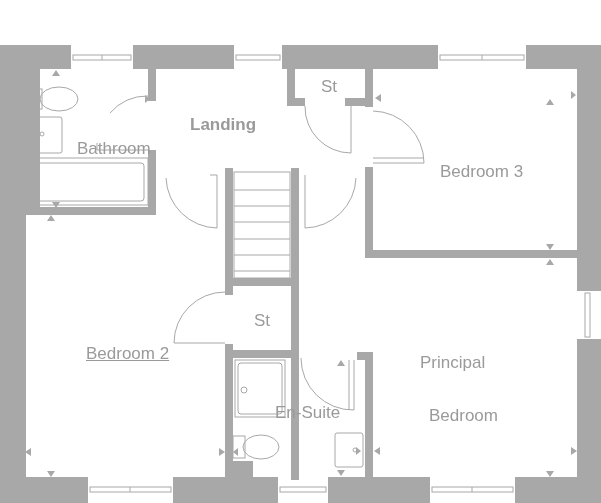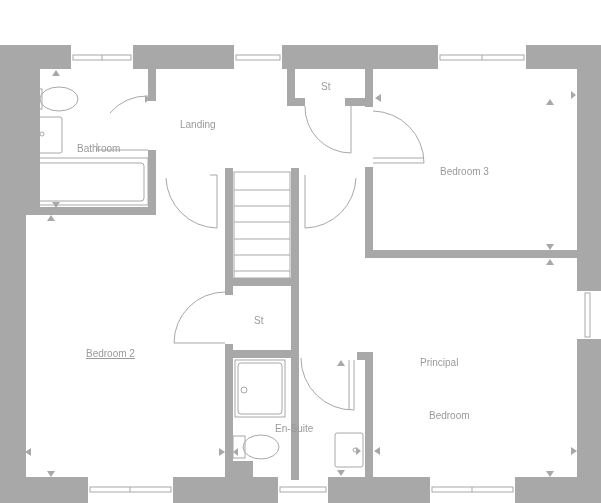--- a/index.html
+++ b/index.html
@@ -1,18 +1,18 @@
 <!DOCTYPE html>
 <html><head>
 <meta charset="utf-8">
 <style>
   html, body { margin:0; padding:0; background:#fff; }
   body { width:601px; height:503px; position:relative; overflow:hidden; font-family:"Liberation Sans", sans-serif; }
   #plan { position:absolute; left:0; top:0; }
-  .lbl { position:absolute; color:#9a9a9a; font-size:10px; text-align:center; line-height:15px; white-space:nowrap; }
+  .lbl { position:absolute; color:#9a9a9a; font-size:17px; text-align:center; line-height:15px; white-space:nowrap; }
 </style>
 </head>
 <body>
 
 <svg id="plan" width="601" height="503" viewBox="0 0 601 503">
   <defs>
     <style>
       .w { fill:#a8a8a8; }
       .ln { fill:none; stroke:#a8a8a8; stroke-width:1; }
       .win { fill:#fff; stroke:#a8a8a8; stroke-width:1; }
@@ -202,20 +202,20 @@
     <polygon class="ar" points="337,470 341,476 345,470"></polygon>
 
     <polygon class="ar" points="546,265 550,259 554,265"></polygon>
     <polygon class="ar" points="546,471 550,477 554,471"></polygon>
     <polygon class="ar" points="380,447 374,451 380,455"></polygon>
     <polygon class="ar" points="571,447 577,451 571,455"></polygon>
   </g>
 </svg>
 
 <div class="lbl" style="left:77px; top:116px;margin-top:25px;">Bathroom</div>
-<div class="lbl" style="left:180px; top:117px;">Landing</div>
+<div class="lbl" style="left:190px; top:117px;font-weight:bold;">Landing</div>
 <div class="lbl" style="left:321px; top:79px;">St</div>
 <div class="lbl" style="left:440px; top:164px;">Bedroom 3</div>
 <div class="lbl" style="left:86px; top:346px;text-decoration:underline;">Bedroom 2</div>
 <div class="lbl" style="left:254px; top:313px;">St</div>
 <div class="lbl" style="left:420px; top:355px;">Principal</div>
 <div class="lbl" style="left:429px; top:370px;margin-top:38px;">Bedroom</div>
-<div class="lbl" style="left:275px; top:421px;">En-Suite</div>
+<div class="lbl" style="left:275px; top:405px;">En-Suite</div>
 
 </body></html>

